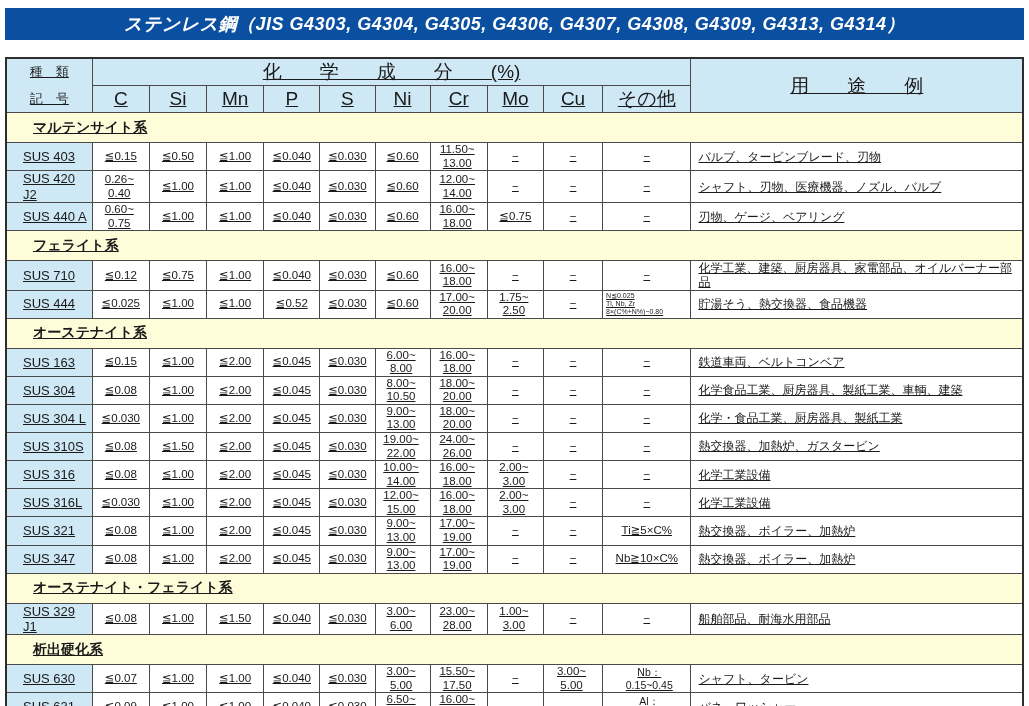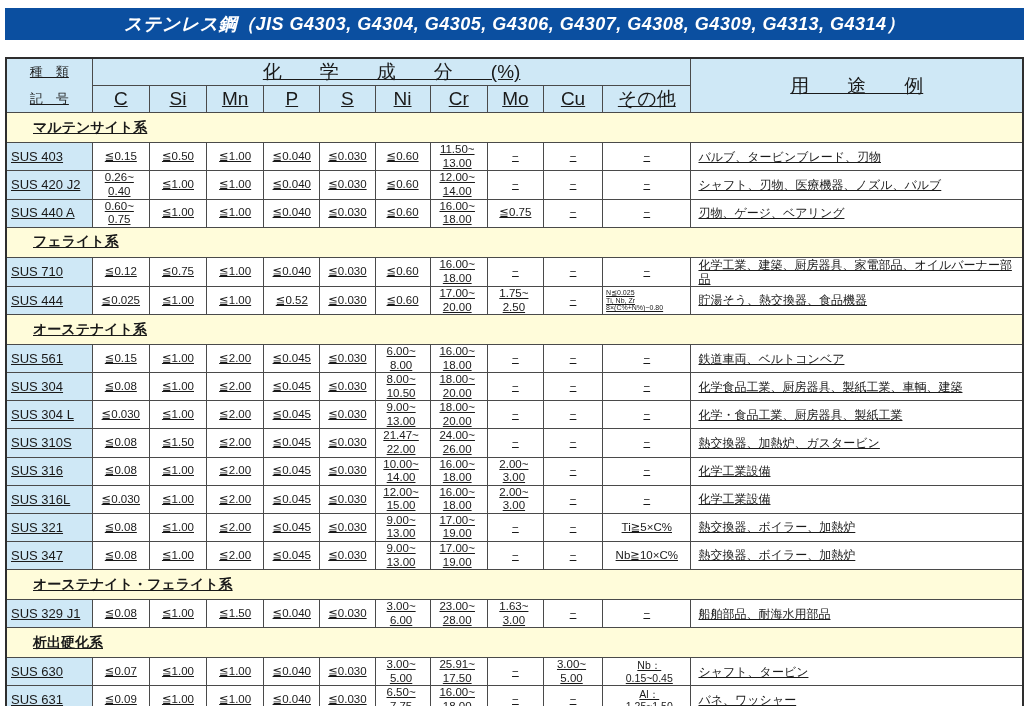--- a/index.html
+++ b/index.html
@@ -32,21 +32,21 @@
     height:27px;text-align:center;
   }
   th.kind{line-height:2.05;font-size:13px;}
   tr.section-row td{
     background:var(--section-bg);font-weight:bold;font-size:14px;
     text-align:left;padding-left:26px;height:30px;
   }
   tr.data-row{height:28px;}
   tr.data-row td{font-size:11.5px;text-align:center;line-height:1.18;}
   td.code{
-    background:var(--code-bg);text-align:left !important;padding-left:4px;
+    background:var(--code-bg);text-align:left !important;padding-left:16px;
     font-size:13px !important;
   }
   td.range{text-align:left;padding-right:3px;}
   td.tiny-left{text-align:left !important;font-size:7px !important;line-height:1.12 !important;padding-left:3px;}
   td.small-left{text-align:center;font-size:10.5px !important;padding-left:5px;line-height:1.18;}
   td.usage{text-align:left !important;padding-left:7px;font-size:12px !important;}
 </style>
 </head>
 <body>
 
@@ -171,21 +171,21 @@
     <td>−</td>
     <td class="tiny-left">N≦0.025
 Ti, Nb, Zr
 8×(C%+N%)~0.80</td>
     <td class="usage">貯湯そう、熱交換器、食品機器</td>
   </tr>
       <tr class="section-row">
     <td colspan="12">オーステナイト系</td>
   </tr>
       <tr class="data-row">
-    <td class="code">SUS 561</td>
+    <td class="code">SUS 163</td>
     <td>≦0.15</td>
     <td>≦1.00</td>
     <td>≦2.00</td>
     <td>≦0.045</td>
     <td>≦0.030</td>
     <td class="range">6.00~
 8.00</td>
     <td class="range">16.00~
 18.00</td>
     <td>−</td>
@@ -225,21 +225,21 @@
     <td>−</td>
     <td class="usage">化学・食品工業、厨房器具、製紙工業</td>
   </tr>
       <tr class="data-row">
     <td class="code">SUS 310S</td>
     <td>≦0.08</td>
     <td>≦1.50</td>
     <td>≦2.00</td>
     <td>≦0.045</td>
     <td>≦0.030</td>
-    <td class="range">21.47~
+    <td class="range">19.00~
 22.00</td>
     <td class="range">24.00~
 26.00</td>
     <td>−</td>
     <td>−</td>
     <td>−</td>
     <td class="usage">熱交換器、加熱炉、ガスタービン</td>
   </tr>
       <tr class="data-row">
     <td class="code">SUS 316</td>
@@ -314,39 +314,39 @@
     <td class="code">SUS 329 J1</td>
     <td>≦0.08</td>
     <td>≦1.00</td>
     <td>≦1.50</td>
     <td>≦0.040</td>
     <td>≦0.030</td>
     <td class="range">3.00~
 6.00</td>
     <td class="range">23.00~
 28.00</td>
-    <td class="range">1.63~
+    <td class="range">1.00~
 3.00</td>
     <td>−</td>
     <td>−</td>
     <td class="usage">船舶部品、耐海水用部品</td>
   </tr>
       <tr class="section-row">
     <td colspan="12">析出硬化系</td>
   </tr>
       <tr class="data-row">
     <td class="code">SUS 630</td>
     <td>≦0.07</td>
     <td>≦1.00</td>
     <td>≦1.00</td>
     <td>≦0.040</td>
     <td>≦0.030</td>
     <td class="range">3.00~
 5.00</td>
-    <td class="range">25.91~
+    <td class="range">15.50~
 17.50</td>
     <td>−</td>
     <td class="range">3.00~
 5.00</td>
     <td class="small-left">Nb：
 0.15~0.45</td>
     <td class="usage">シャフト、タービン</td>
   </tr>
       <tr class="data-row">
     <td class="code">SUS 631</td>

